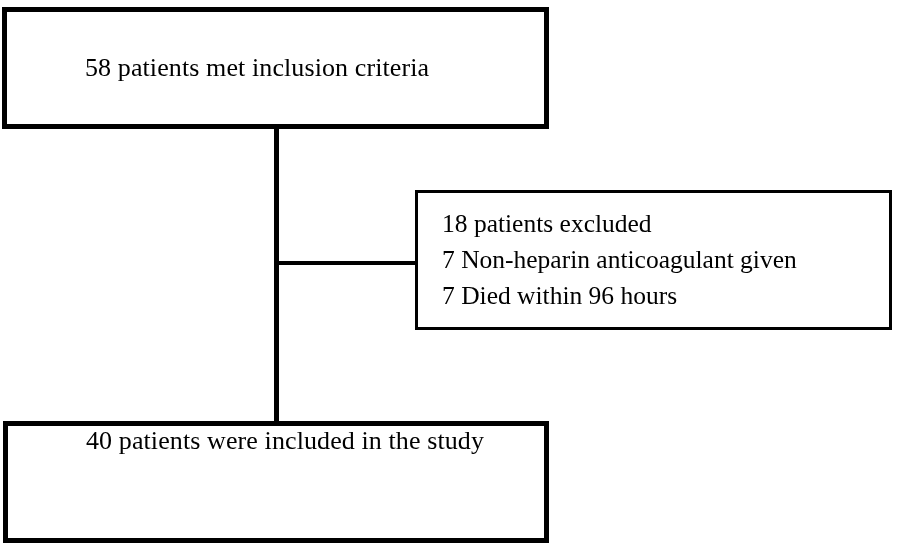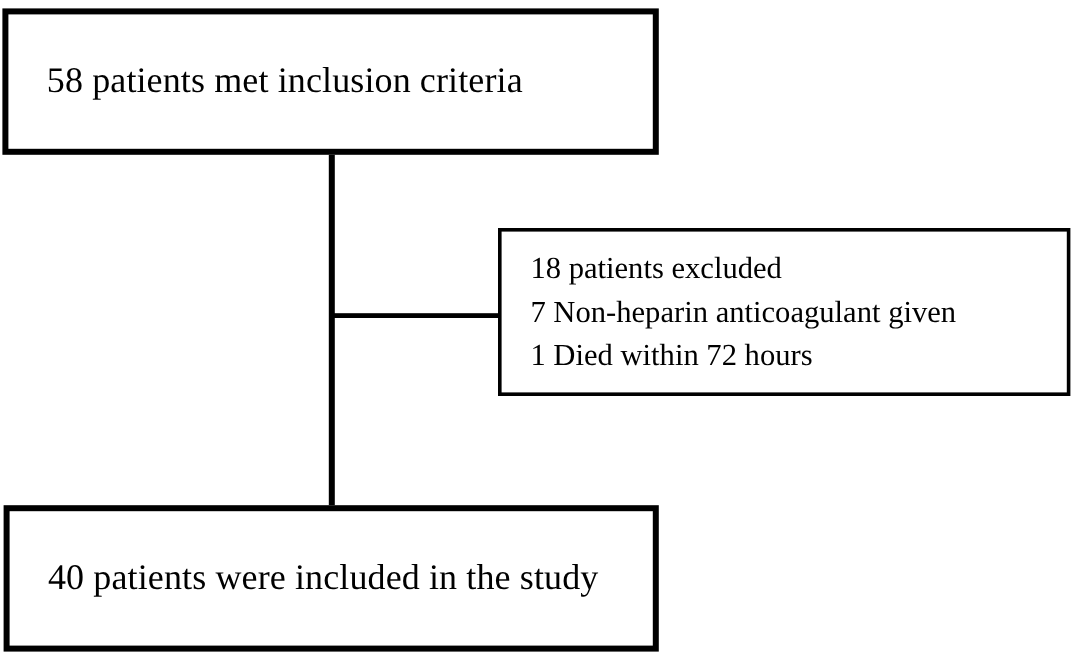--- a/index.html
+++ b/index.html
@@ -56,29 +56,29 @@
   }
 
   
   #box-included {
     left: 3px;
     top: 421px;
     width: 546px;
     height: 122px;
     border-width: 5px;
     display: flex;
-    align-items: center;
+    align-items: flex-start;
   }
 
   .box-text {
-    font-size: 30px;
+    font-size: 26px;
     line-height: 1.18;
     letter-spacing: 0.1px;
     white-space: nowrap;
-    padding-left: 32px;
+    padding-left: 78px;
   }
 
   .excluded-line {
     font-size: 25.5px;
     line-height: 36px;
     white-space: nowrap;
     padding-left: 24px;
   }
 
   
@@ -110,20 +110,20 @@
 
   <div class="connector" id="connector-branch"></div>
 
   <div class="node-box" id="box-inclusion">
     <div class="box-text">58 patients met inclusion criteria</div>
   </div>
 
   <div class="node-box" id="box-excluded">
     <div class="excluded-line">18 patients excluded</div>
     <div class="excluded-line">7 Non-heparin anticoagulant given</div>
-    <div class="excluded-line">1 Died within 72 hours</div>
+    <div class="excluded-line">7 Died within 96 hours</div>
   </div>
 
   <div class="node-box" id="box-included">
     <div class="box-text">40 patients were included in the study</div>
   </div>
 
 </div>
 
 </body></html>

